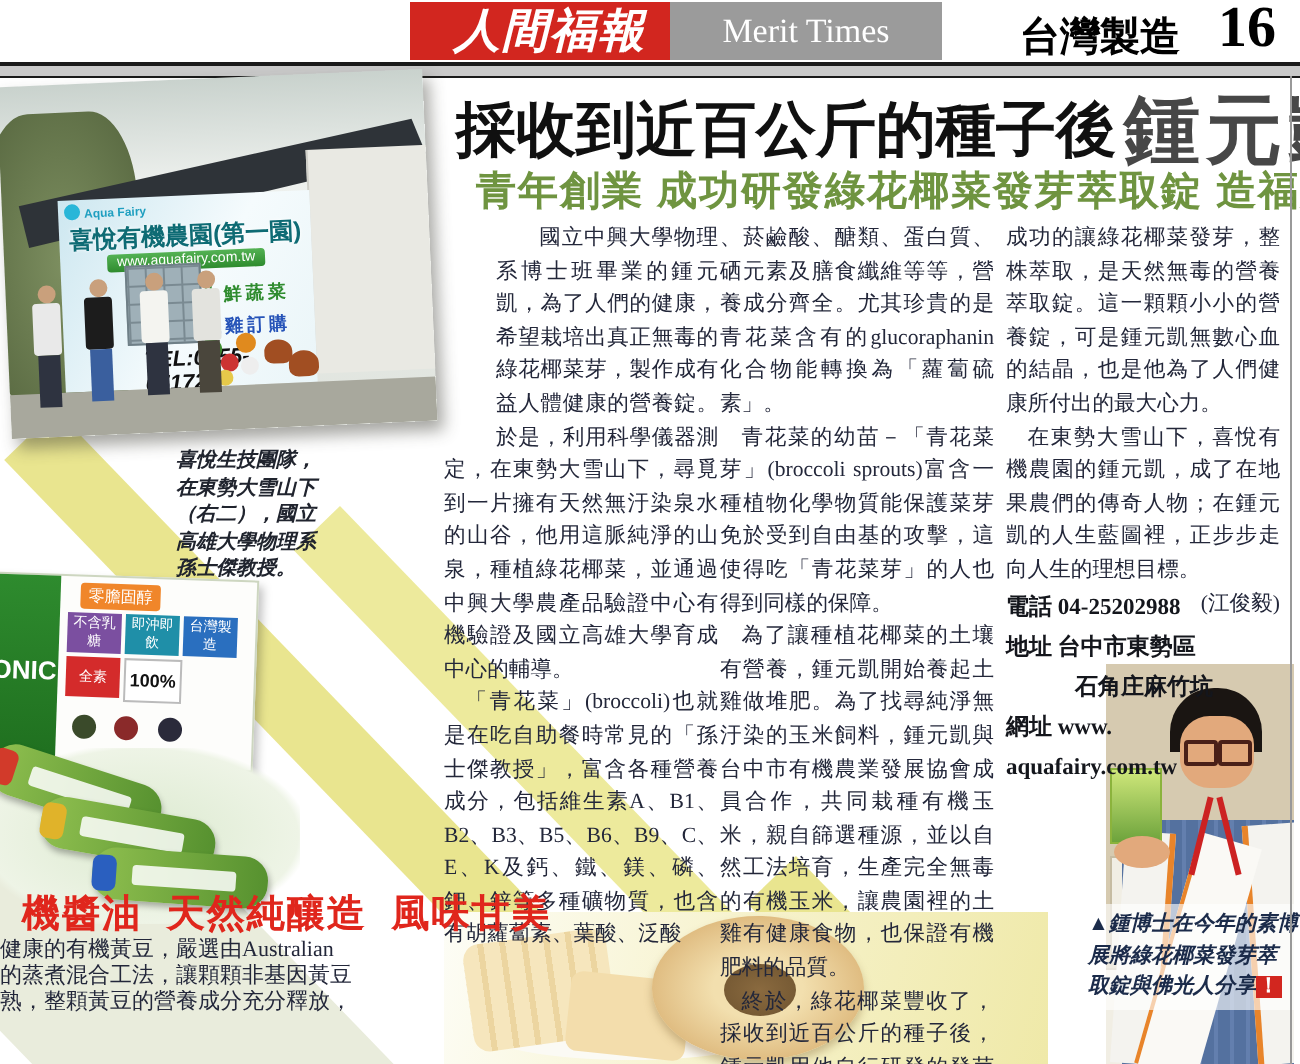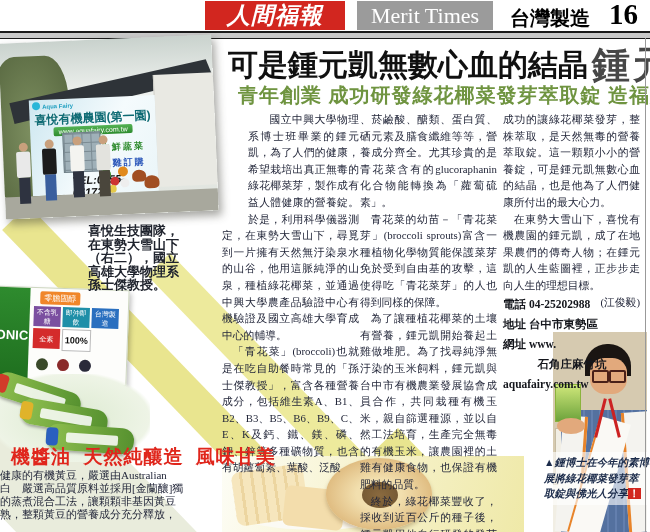--- a/index.html
+++ b/index.html
@@ -4,23 +4,23 @@
 <style>
   html,body{margin:0;padding:0;background:#e8e8e8;}
   #page{position:relative;width:650px;height:532px;background:#ffffff;overflow:hidden;
         font-family:"Liberation Serif",serif;color:#20242e;}
 
   
   .brand-red{position:absolute;left:205px;top:1px;width:140px;height:29px;background:#d2261f;
              color:#fff;display:flex;align-items:center;justify-content:center;
              font-family:"DejaVu Serif",serif;font-weight:bold;font-style:italic;
              font-size:23px;letter-spacing:1px;}
-  .brand-en{position:absolute;left:357px;top:1px;width:136px;height:29px;background:#9b9b9b;
+  .brand-en{position:absolute;left:335px;top:1px;width:136px;height:29px;background:#9b9b9b;
             color:#fff;display:flex;align-items:center;justify-content:center;
-            font-family:"Liberation Serif",serif;font-size:22px;}
+            font-family:"Liberation Serif",serif;font-size:17px;}
   .section-title{position:absolute;right:60px;top:5px;font-family:"Liberation Sans",sans-serif;
                  font-weight:bold;font-size:20px;color:#000;}
   .page-num{position:absolute;right:12px;top:-2px;font-family:"Liberation Serif",serif;
             font-weight:bold;font-size:29px;color:#000;}
   .rule{position:absolute;left:0;top:31px;width:650px;height:5px;background:#c9c9c9;
         border-top:2px solid #1a1a1a;border-bottom:1px solid #1a1a1a;}
   .page-edge{position:absolute;top:38px;right:4px;width:1px;height:494px;background:#999;z-index:5;}
 
   
   .band{position:absolute;transform-origin:0 0;z-index:1;}
@@ -87,21 +87,21 @@
   .fp-vegrow{position:absolute;left:96px;top:126px;width:60px;height:30px;}
   .fp-vegrow i{position:absolute;border-radius:50%;}
   .chicken{position:absolute;background:#a14e22;border-radius:60% 60% 40% 40%;}
   .person{position:absolute;width:16px;height:64px;}
   .person .head{display:block;width:9px;height:9px;border-radius:50%;background:#c9a07c;margin:0 auto;}
   .person .torso{display:block;width:14px;height:26px;margin:0 auto;border-radius:2px;}
   .person .legs{display:block;width:11px;height:26px;margin:0 auto;background:#2e3340;}
 
   
   .caption-farm{position:absolute;left:88px;top:224px;width:92px;z-index:3;
-                font-size:13px;line-height:13.5px;color:#20242e;font-weight:bold;}
+                font-style:italic;font-size:10px;line-height:13.5px;color:#20242e;font-weight:bold;}
 
   
   .product-box{position:absolute;left:-6px;top:288px;width:132px;height:94px;background:#fdfdfb;
                border:1px solid #cdd6c0;z-index:2;transform:rotate(2deg);
                font-family:"Liberation Sans",sans-serif;box-shadow:2px 3px 5px rgba(0,0,0,.25);}
   .pb-label{position:absolute;left:0;top:0;width:34px;height:94px;
             background:linear-gradient(#2e8b2e,#1f6f1f);color:#fff;font-weight:bold;font-size:13px;
             display:flex;align-items:center;justify-content:center;}
   .pb-tag{position:absolute;left:44px;top:3px;background:#f0862a;color:#fff;font-size:8px;
           padding:1px 4px;border-radius:2px;white-space:nowrap;}
@@ -183,21 +183,21 @@
   <div class="page-num">16</div>
   <div class="rule"></div>
   <div class="page-edge"></div>
 
   <div class="band wedge"></div>
   <div class="band band1"></div>
   <div class="band band2"></div>
   <div class="band band3"></div>
 
   <div class="headline">
-    <span class="prefix">可是鍾元凱無數心血的結晶</span>
+    <span class="prefix">採收到近百公斤的種子後</span>
     <span class="name">鍾元凱</span>
   </div>
   <div class="subhead">青年創業  成功研發綠花椰菜發芽萃取錠  造福人群</div>
 
   <div class="col" id="col1">
     <span class="photo-cut"></span>
     <p class="indent2">國立中興大學物理系博士班畢業的鍾元凱，為了人們的健康，希望栽培出真正無毒的綠花椰菜芽，製作成有益人體健康的營養錠。於是，利用科學儀器測定，在東勢大雪山下，尋覓到一片擁有天然無汙染泉水的山谷，他用這脈純淨的山泉，種植綠花椰菜，並通過中興大學農產品驗證中心有機驗證及國立高雄大學育成中心的輔導。</p>
     <p class="indent1">「青花菜」(broccoli)也就是在吃自助餐時常見的「孫士傑教授」，富含各種營養成分，包括維生素A、B1、B2、B3、B5、B6、B9、C、E、K及鈣、鐵、鎂、磷、鉀、鋅等多種礦物質，也含有胡蘿蔔素、葉酸、泛酸</p>
   </div>
   <div class="col" id="col2">
@@ -210,22 +210,22 @@
     <p>成功的讓綠花椰菜發芽，整株萃取，是天然無毒的營養萃取錠。這一顆顆小小的營養錠，可是鍾元凱無數心血的結晶，也是他為了人們健康所付出的最大心力。</p>
     <p class="indent1">
       <span>在東勢大雪山下，喜悅有機農園的鍾元凱，成了在地果農們的傳奇人物；在鍾元凱的人生藍圖裡，正步步走向人生的理想目標。</span>
       <span class="byline">(江俊毅)</span>
     </p>
   </div>
 
   <div class="contact">
     <div>電話 04-25202988</div>
     <div>地址 台中市東勢區</div>
+    <div>　　　石角庄麻竹坑</div>
     <div>網址 www.</div>
-    <div>　　　石角庄麻竹坑</div>
     <div>aquafairy.com.tw</div>
   </div>
 
   <div class="farm-photo">
     <div class="fp-trees"></div>
     <div class="fp-roof"></div>
     <div class="fp-wallR"></div>
     <div class="fp-banner">
       <div class="fp-logo">
         <span class="dot"></span><span>Aqua Fairy</span>
@@ -304,21 +304,20 @@
     </div>
     <div class="pouch" style="left:54px;top:52px;transform:rotate(4deg);">
       <span class="cap" style="background:#2a5fbf"></span>
       <span class="strip"></span>
     </div>
   </div>
 
   <div class="article2-title">機醬油 天然純釀造 風味甘美</div>
   <div class="article2-body">
     <div>健康的有機黃豆，嚴選由Australian</div>
-    <div>白　嚴選高品質原料並採用[金蘭釀]獨</div>
     <div>的蒸煮混合工法，讓顆顆非基因黃豆</div>
     <div>熟，整顆黃豆的營養成分充分釋放，</div>
   </div>
 
   <div class="bakery">
     <div class="bk-plate"></div>
     <div class="bk-slice1"></div>
     <div class="bk-slice2"></div>
     <div class="bk-ring">
       <div class="bk-hole"></div>

